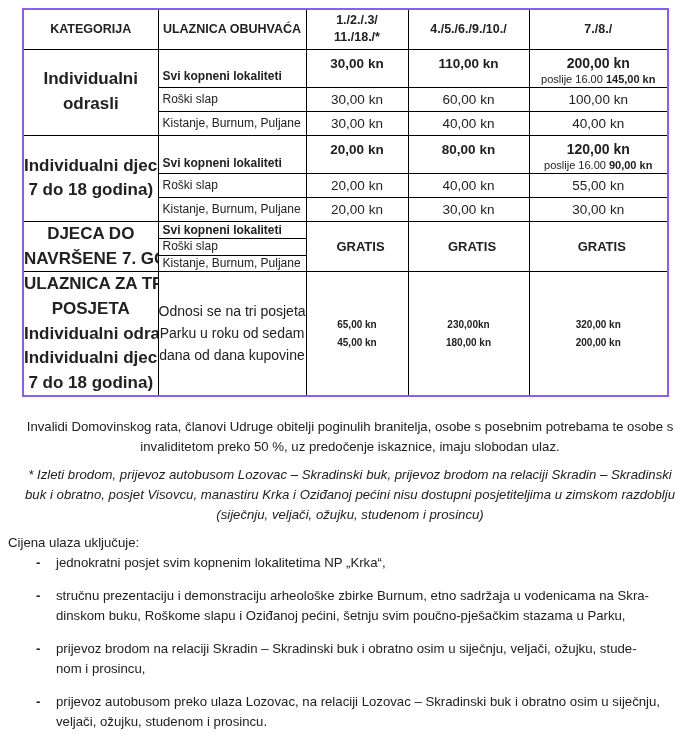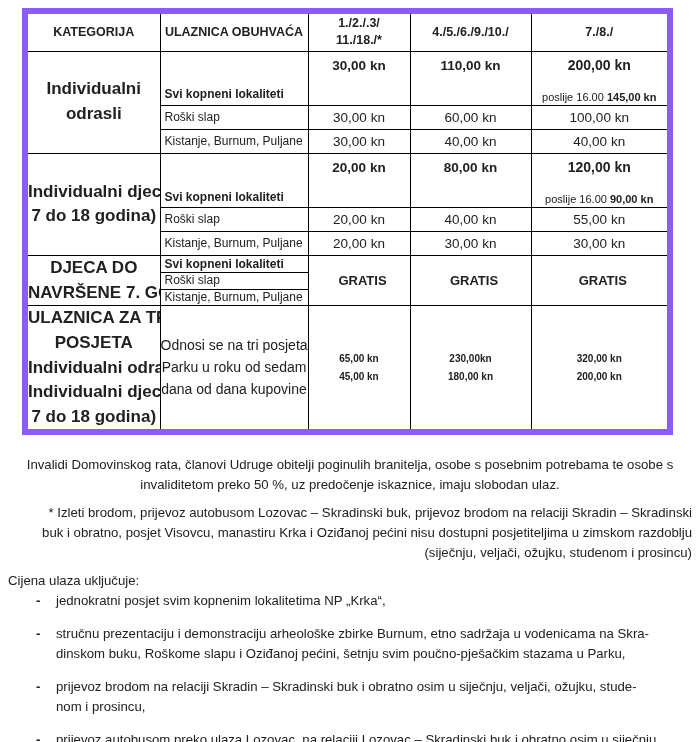--- a/index.html
+++ b/index.html
@@ -3,21 +3,21 @@
 <meta charset="utf-8">
 <style>
   html,body{margin:0;padding:0;}
   body{
     width:700px;height:742px;overflow:hidden;background:#ffffff;
     font-family:"Liberation Sans", sans-serif;color:#212121;
   }
   .pre{white-space:pre;}
   
   table.price-table{
-    border-collapse:collapse;border:6px solid #8b5cf6;
+    border-collapse:collapse;border:2px solid #8b5cf6;
     margin:8px 0 0 22px;table-layout:fixed;width:645px;
   }
   .price-table th,.price-table td{border:1px solid #000;padding:0;overflow:hidden;}
   .price-table th{
     font-size:12.5px;font-weight:bold;text-align:center;vertical-align:middle;line-height:1.35;
   }
   tr.h-head{height:40px;}
   tr.h-tall{height:34px;}
   tr.h-norm{height:24px;}
   tr.h-thin{height:16px;}
@@ -26,31 +26,31 @@
     font-size:17px;font-weight:bold;text-align:center;vertical-align:middle;line-height:1.45;
   }
   td.site{
     font-size:12px;text-align:left;vertical-align:middle;padding-left:4px;line-height:1.2;
   }
   td.site.vbottom{vertical-align:bottom;padding-bottom:3px;}
   td.price{font-size:13.5px;text-align:center;vertical-align:middle;}
   td.price.vtop{vertical-align:top;padding-top:6px;}
   .bold{font-weight:bold;}
   .price .main{font-size:14px;font-weight:bold;line-height:1.25;margin-top:-1px;}
-  .price .note{font-size:11px;line-height:1.25;margin-top:17px;}
+  .price .note{font-size:11px;line-height:1.25;margin-top:1px;}
   td.gratis{font-size:13px;font-weight:bold;text-align:center;vertical-align:middle;padding-left:7px;}
   td.desc{font-size:14px;text-align:center;vertical-align:middle;line-height:1.55;}
   td.price.big{font-size:10px;font-weight:bold;line-height:1.75;}
   
   .notes{padding:0 8px;font-size:13.2px;line-height:20px;color:#212121;}
   .notes p{margin:0;}
   .notes p.center{text-align:center;}
   .notes .p1{margin-top:20px;}
   .notes .p2{margin-top:14px;}
-  .notes .p3{margin-top:8px;text-align:right;}
+  .notes .p3{margin-top:8px;text-align:center;font-style:italic;}
   .notes .p4{margin-top:8px;text-align:left;}
   ul.bullets{list-style:none;margin:0;padding:0 0 0 28px;}
   ul.bullets li{display:flex;margin:0 0 13px 0;}
   ul.bullets .marker{flex:0 0 20px;width:20px;font-weight:bold;}
   ul.bullets .btext{flex:1;}
 </style>
 </head>
 <body>
 
 <div class="page">

